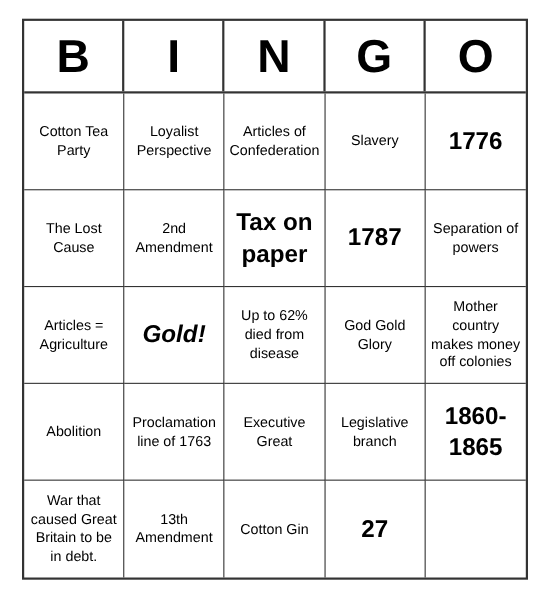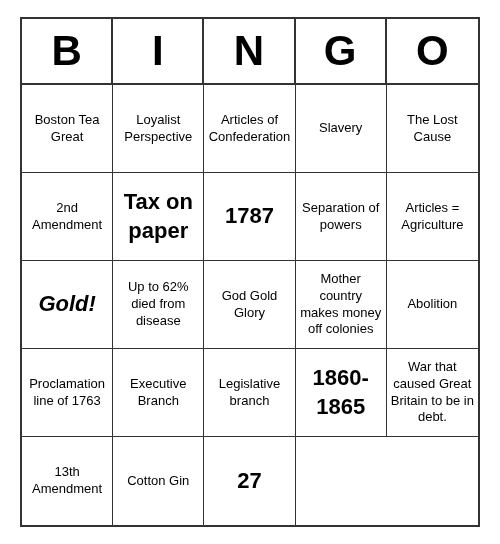--- a/index.html
+++ b/index.html
@@ -68,37 +68,38 @@
 
 <div class="bingo-card">
   <div class="bingo-header">
   <div class="bingo-letter">B</div>
       <div class="bingo-letter">I</div>
       <div class="bingo-letter">N</div>
       <div class="bingo-letter">G</div>
       <div class="bingo-letter">O</div>
     </div>
   <div class="bingo-grid">
-  <div class="bingo-cell">Boston Tea Great</div>
+  <div class="bingo-cell">Cotton Tea Party</div>
       <div class="bingo-cell">Loyalist Perspective</div>
       <div class="bingo-cell">Articles of Confederation</div>
       <div class="bingo-cell">Slavery</div>
+      <div class="bingo-cell large-text">1776</div>
       <div class="bingo-cell">The Lost Cause</div>
       <div class="bingo-cell">2nd Amendment</div>
       <div class="bingo-cell large-text">Tax on paper</div>
       <div class="bingo-cell large-text">1787</div>
       <div class="bingo-cell">Separation of powers</div>
       <div class="bingo-cell">Articles = Agriculture</div>
       <div class="bingo-cell free">Gold!</div>
       <div class="bingo-cell">Up to 62% died from disease</div>
       <div class="bingo-cell">God Gold Glory</div>
       <div class="bingo-cell">Mother country makes money off colonies</div>
       <div class="bingo-cell">Abolition</div>
       <div class="bingo-cell">Proclamation line of 1763</div>
-      <div class="bingo-cell">Executive Branch</div>
+      <div class="bingo-cell">Executive Great</div>
       <div class="bingo-cell">Legislative branch</div>
       <div class="bingo-cell large-text">1860-1865</div>
       <div class="bingo-cell">War that caused Great Britain to be in debt.</div>
       <div class="bingo-cell">13th Amendment</div>
       <div class="bingo-cell">Cotton Gin</div>
       <div class="bingo-cell large-text">27</div>
     </div>
 </div>
 
 </body></html>

